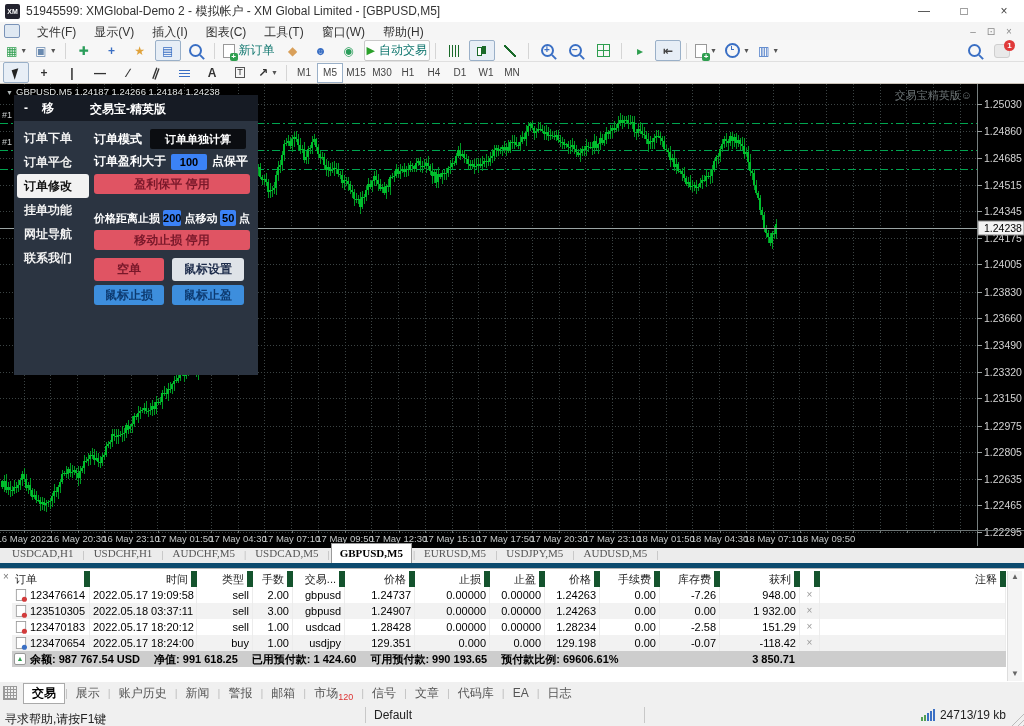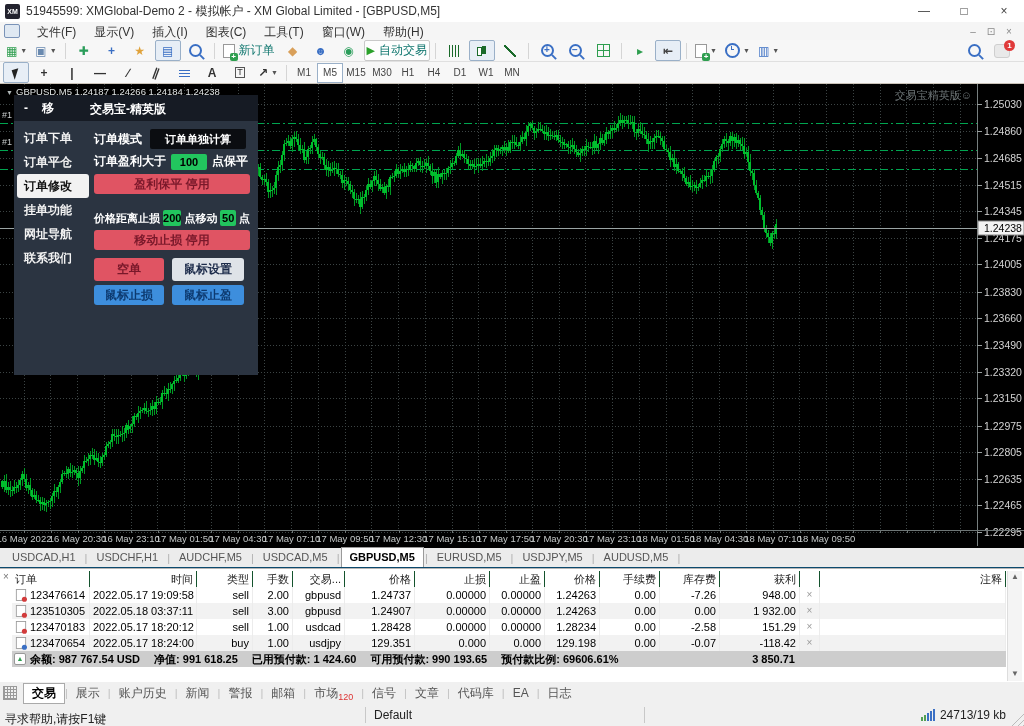--- a/index.html
+++ b/index.html
@@ -71,40 +71,40 @@
   .p-min{margin-left:10px;}
   .p-move{margin-left:14px;}
   .p-caption{position:absolute;left:76px;top:6px;}
   .p-item{height:24px;line-height:24px;padding-left:10px;font-weight:bold;font-size:12px;color:#f2f2f2;}
   .p-item.active{background:#f2f2f2;color:#111;border-radius:3px;margin:0 3px;padding-left:7px;}
   #p-menu{position:absolute;left:0;top:31px;width:78px;}
   #p-content{position:absolute;left:80px;top:31px;width:156px;font-size:12px;}
   .p-row{display:flex;align-items:center;margin-bottom:4px;}
   .p-lbl{font-weight:bold;white-space:nowrap;}
   .p-lbl.sm{font-size:11px;}
-  .p-input{background:#22c55e;color:#000;font-weight:bold;text-align:center;border-radius:2px;font-size:11px;height:16px;line-height:16px;}
+  .p-input{background:#3b82f6;color:#000;font-weight:bold;text-align:center;border-radius:2px;font-size:11px;height:16px;line-height:16px;}
   .blk-btn{background:#0b0d11;color:#fff;text-align:center;height:20px;line-height:20px;font-size:11px;font-weight:bold;border-radius:2px;}
   .red-btn{background:#e05463;color:#79182a;font-weight:bold;text-align:center;border-radius:3px;height:20px;line-height:20px;font-size:12px;}
   .blue-btn{background:#3d8edd;color:#0d3a70;font-weight:bold;text-align:center;border-radius:3px;height:20px;line-height:20px;font-size:12px;}
   .gray-btn{background:#dfe3e8;color:#1c2b4a;font-weight:bold;text-align:center;border-radius:3px;height:20px;line-height:20px;font-size:12px;}
 
   
-  #chart-tabs{left:0;top:548px;width:1024px;height:20px;background:#ececec;display:flex;align-items:flex-end;padding-left:4px;box-sizing:border-box;border-bottom:1px solid #0c4a6e;}
+  #chart-tabs{left:0;top:548px;width:1024px;height:20px;background:#ececec;display:flex;align-items:flex-end;padding-left:4px;box-sizing:border-box;border-bottom:5px solid #0c4a6e;font-family:Liberation Serif, serif;}
   .ctab{font-size:11px;color:#555;padding:2px 8px;height:15px;line-height:15px;}
   .ctab.active{background:#fff;border:1px solid #9a9a9a;border-bottom:none;color:#000;font-weight:bold;}
   .ctab-sep{color:#b0b0b0;font-size:11px;padding:0 1px;height:17px;line-height:17px;}
 
   
   #terminal{left:0;top:568px;width:1024px;height:114px;background:#fff;border-top:1px solid #b5b5b5;}
   #term-close{position:absolute;left:3px;top:3px;font-size:10px;color:#777;line-height:10px;}
   #term-table{position:absolute;left:12px;top:2px;width:994px;}
   .trow{display:grid;grid-template-columns:78px 107px 56px 40px 52px 70px 75px 55px 55px 60px 60px 80px 20px 1fr;
         height:16px;line-height:16px;font-size:11px;color:#000;}
   .trow>div{border-right:1px solid #ececec;padding:0 3px;box-sizing:border-box;white-space:nowrap;overflow:hidden;}
-  .trow.head>div{border-right:1px solid #14532d;color:#222;}
+  .trow.head>div{border-right:6px solid #14532d;color:#222;}
   .trow .num{text-align:right;}
   .trow.r-alt{background:#f2f2f2;}
   .ordcell{display:flex;align-items:center;gap:3px;}
   .xmark{color:#9a9a9a;text-align:center;font-size:10px;}
   #term-summary{position:absolute;left:12px;top:82px;width:994px;height:16px;background:#cdcdcd;font-size:11px;font-weight:bold;
                 line-height:16px;white-space:nowrap;}
   #term-summary .seg{margin-right:14px;}
   #sum-icon{display:inline-block;width:10px;height:10px;background:#fff;border:1px solid #999;border-radius:2px;color:#2e9e4f;
             font-size:7px;line-height:10px;text-align:center;vertical-align:middle;margin:0 4px 2px 2px;}
   #profit-total{position:absolute;left:628px;top:0;width:155px;text-align:right;}

